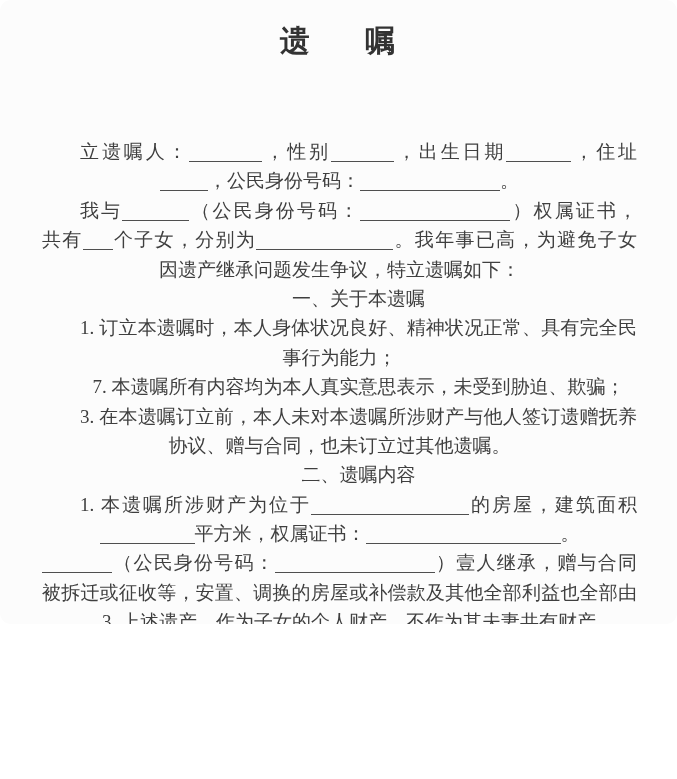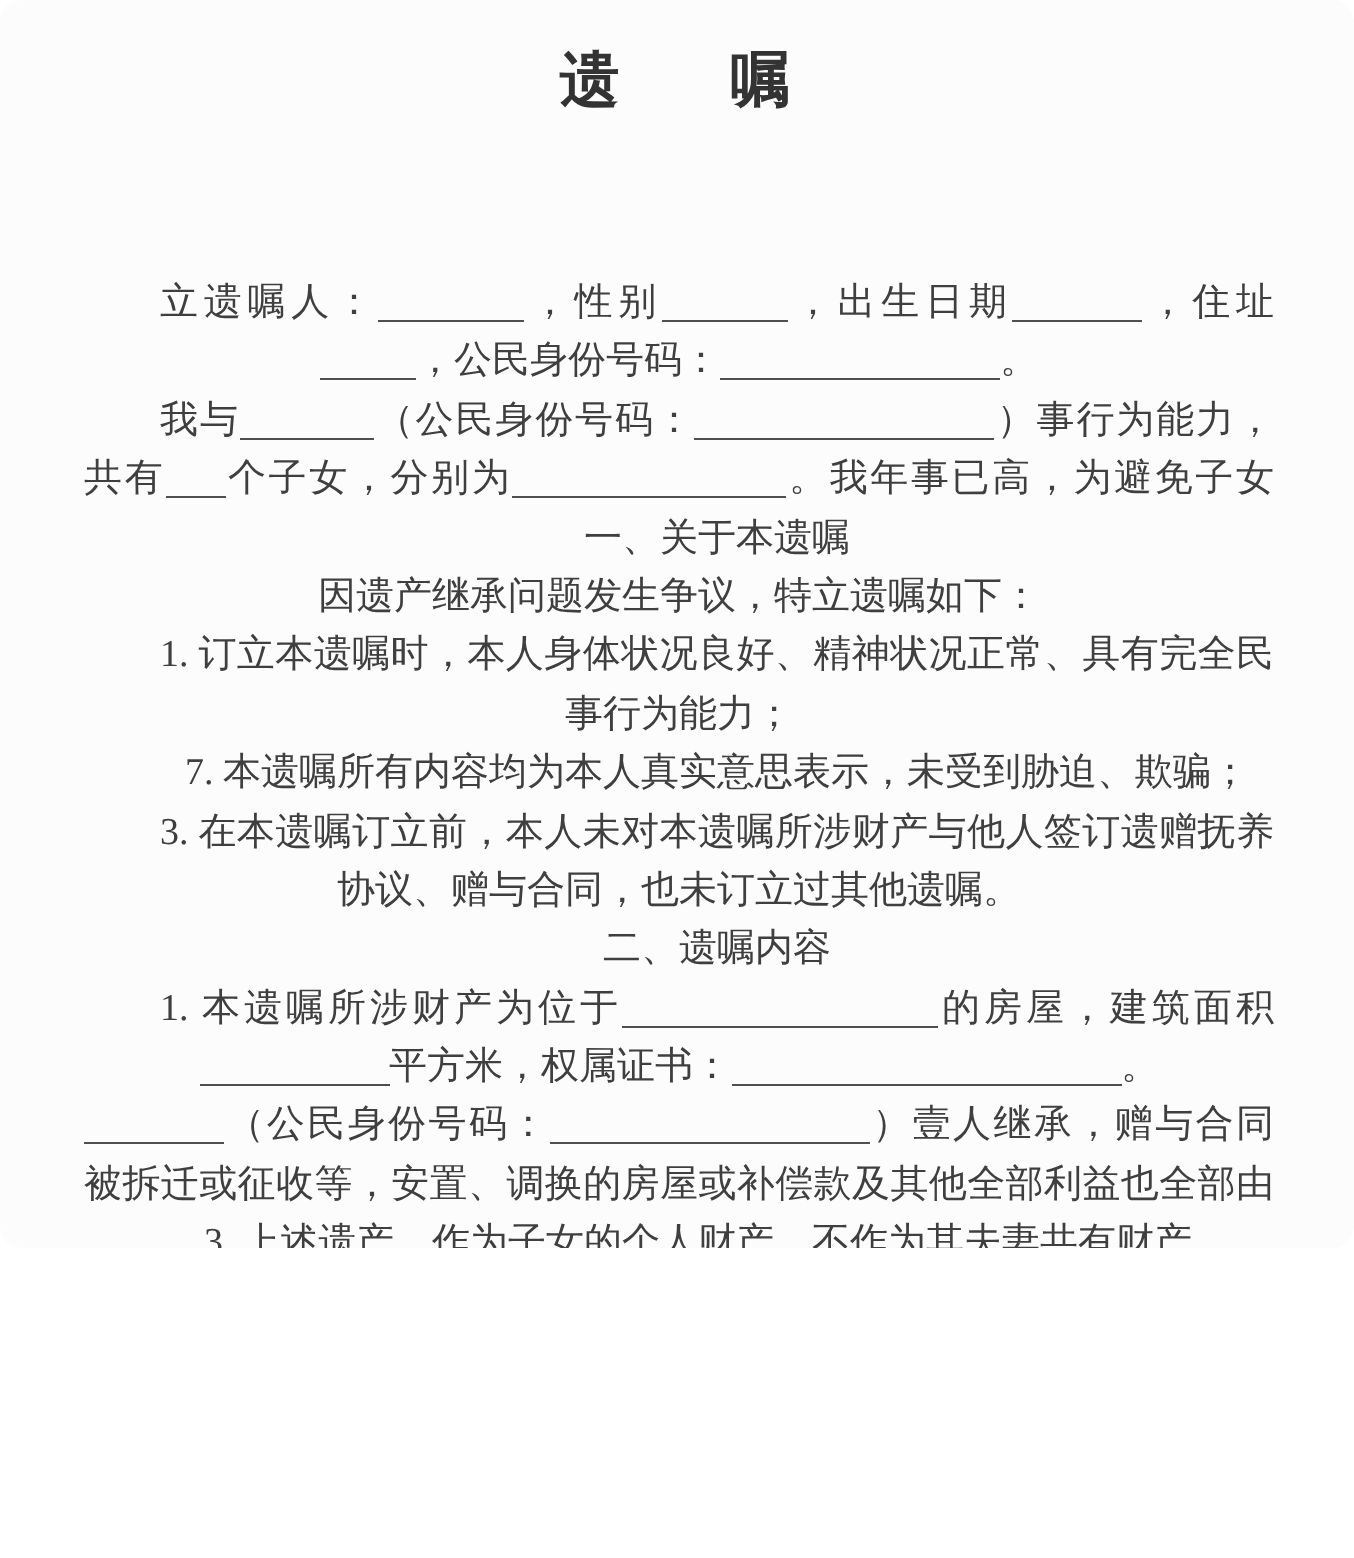--- a/index.html
+++ b/index.html
@@ -74,24 +74,24 @@
 </style>
 </head>
 <body>
 
 <div class="page">
   <div class="doc-title">遗 嘱</div>
 
   <div class="doc-body">
       <div class="line indent justify"><span>立遗嘱人：</span><span class="blank" style="width: 73px;"></span><span>，性别</span><span class="blank" style="width: 63px;"></span><span>，出生日期</span><span class="blank" style="width: 65px;"></span><span>，住址</span></div>
       <div class="line"><span class="blank" style="width: 48px;"></span><span>，公民身份号码：</span><span class="blank" style="width: 140px;"></span><span>。</span></div>
-      <div class="line indent justify"><span>我与</span><span class="blank" style="width: 67px;"></span><span>（公民身份号码：</span><span class="blank" style="width: 150px;"></span><span>）事行为能力，</span></div>
+      <div class="line indent justify"><span>我与</span><span class="blank" style="width: 67px;"></span><span>（公民身份号码：</span><span class="blank" style="width: 150px;"></span><span>）权属证书，</span></div>
       <div class="line justify"><span>共有</span><span class="blank" style="width: 30px;"></span><span>个子女，分别为</span><span class="blank" style="width: 137px;"></span><span>。我年事已高，为避免子女</span></div>
+      <div class="line"><span>因遗产继承问题发生争议，特立遗嘱如下：</span></div>
       <div class="line indent"><span>一、关于本遗嘱</span></div>
-      <div class="line"><span>因遗产继承问题发生争议，特立遗嘱如下：</span></div>
       <div class="line indent justify"><span>1. 订立本遗嘱时，本人身体状况良好、精神状况正常、具有完全民</span></div>
       <div class="line"><span>事行为能力；</span></div>
       <div class="line indent"><span>7. 本遗嘱所有内容均为本人真实意思表示，未受到胁迫、欺骗；</span></div>
       <div class="line indent justify"><span>3. 在本遗嘱订立前，本人未对本遗嘱所涉财产与他人签订遗赠抚养</span></div>
       <div class="line"><span>协议、赠与合同，也未订立过其他遗嘱。</span></div>
       <div class="line indent"><span>二、遗嘱内容</span></div>
       <div class="line indent justify"><span>1. 本遗嘱所涉财产为位于</span><span class="blank" style="width: 158px;"></span><span>的房屋，建筑面积</span></div>
       <div class="line"><span class="blank" style="width: 95px;"></span><span>平方米，权属证书：</span><span class="blank" style="width: 195px;"></span><span>。</span></div>
       <div class="line justify"><span class="blank" style="width: 70px;"></span><span>（公民身份号码：</span><span class="blank" style="width: 160px;"></span><span>）壹人继承，赠与合同</span></div>
       <div class="line justify"><span>被拆迁或征收等，安置、调换的房屋或补偿款及其他全部利益也全部由</span></div>

